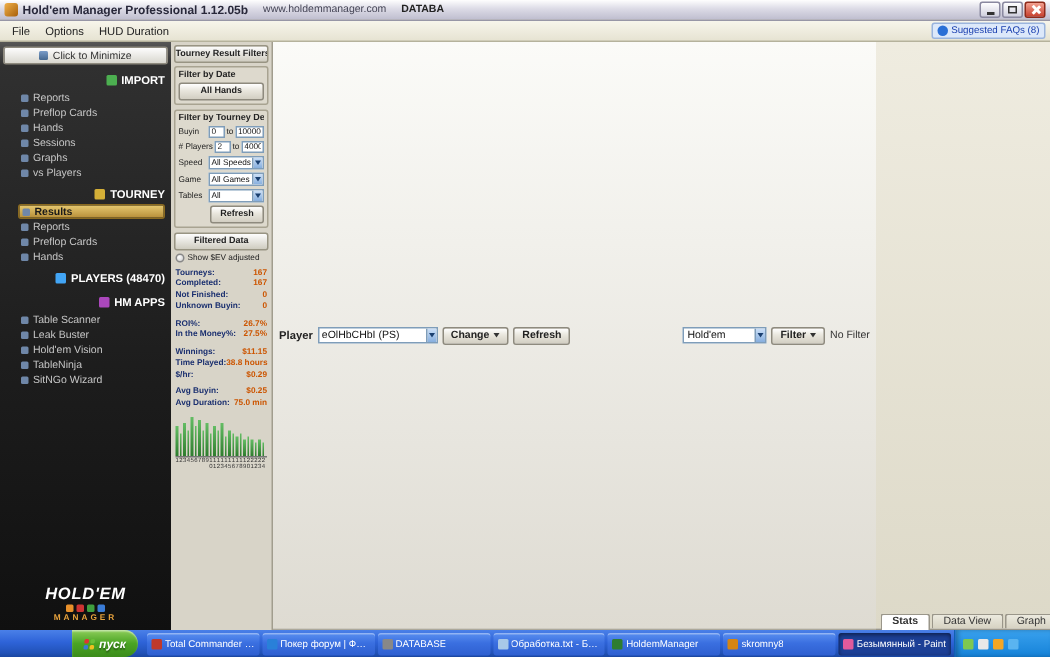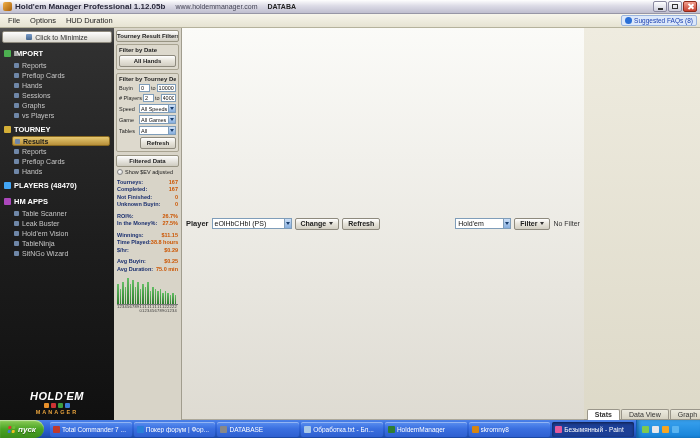--- a/index.html
+++ b/index.html
@@ -35,21 +35,21 @@
 
   
   .content{flex:1;display:flex;min-height:0;}
 
   
   .sidebar{flex:0 0 114px;background:linear-gradient(180deg,#565656 0,#303030 16px,#1d1d1d 55%,#101010);
     color:#ddd;position:relative;padding-top:2px;overflow:hidden;}
   .minimize-btn{margin:1px 2px 4px;height:12px;background:linear-gradient(#fdfdfd,#d9d7cf);border:1px solid #8e8a7e;
     border-radius:2px;display:flex;align-items:center;justify-content:center;gap:3px;font-size:7px;color:#333;}
   .min-ico{width:6px;height:6px;background:linear-gradient(#7a9cc8,#46688f);border-radius:1px;}
-  .sb-sec{display:flex;align-items:center;gap:3px;padding:2px 4px;font-size:7.5px;font-weight:bold;color:#fff;margin-top:3px;}
+  .sb-sec{display:flex;align-items:center;gap:3px;padding:2px 4px;font-size:7.5px;font-weight:bold;color:#fff;margin-top:3px;justify-content:flex-end;}
   .sb-ico{width:7px;height:7px;border-radius:1px;flex:0 0 7px;}
   .sb-item{display:flex;align-items:center;gap:3px;padding:1px 2px 1px 14px;font-size:7px;color:#c6c6c6;height:10px;}
   .sb-item.sel{background:linear-gradient(#e6c870,#b8903a);border:1px solid #8a6a20;border-radius:2px;
     color:#1a1a1a;font-weight:bold;margin:0 4px 0 12px;padding:0 2px;height:10px;}
   .sb-dot{width:5px;height:5px;background:#6f87a8;border-radius:1px;flex:0 0 5px;}
   .logo{position:absolute;bottom:5px;left:0;right:0;text-align:center;}
   .logo1{font-size:11px;font-weight:bold;font-style:italic;color:#fff;letter-spacing:.5px;}
   .logo-chips{display:flex;justify-content:center;gap:2px;margin:1px 0;}
   .logo-chips i{width:5px;height:5px;border-radius:1px;display:block;}
   .logo-chips i:nth-child(1){background:#e8902a;} .logo-chips i:nth-child(2){background:#cc3333;}
@@ -129,21 +129,21 @@
     display:flex;flex-direction:column;}
   .sb-btn{flex:0 0 9px;background:linear-gradient(#fdfdfd,#d8d5ca);border:1px solid #9a968a;
     display:flex;align-items:center;justify-content:center;}
   .tri-up{border-left:2px solid transparent;border-right:2px solid transparent;border-bottom:3px solid #444;}
   .tri-dn{border-left:2px solid transparent;border-right:2px solid transparent;border-top:3px solid #444;}
   .sb-track{flex:1;position:relative;}
   .sb-thumb{position:absolute;top:0;left:0;right:0;height:56px;background:linear-gradient(90deg,#fdfdfd,#d4d1c6);
     border:1px solid #9a968a;border-radius:1px;}
 
   
-  .taskbar{flex:0 0 18px;background:linear-gradient(#4a80e8,#2e63d8 45%,#2152b8 85%,#1a46a0);display:flex;align-items:stretch;}
+  .taskbar{flex:0 0 18px;background:linear-gradient(#4a80e8,#2e63d8 45%,#2152b8 85%,#1a46a0);display:flex;align-items:stretch;padding-left:48px;}
   .start-btn{flex:0 0 44px;background:linear-gradient(#8ece5a,#4aa424 50%,#3b8c1a);border-radius:0 9px 9px 0;
     display:flex;align-items:center;justify-content:center;gap:3px;box-shadow:inset 0 1px 1px rgba(255,255,255,.5);margin-right:4px;}
   .flag{display:grid;grid-template-columns:3px 3px;grid-template-rows:3px 3px;gap:1px;transform:skewX(-8deg);}
   .flag i{display:block;border-radius:1px;}
   .flag i:nth-child(1){background:#e03333;} .flag i:nth-child(2){background:#6abf3a;}
   .flag i:nth-child(3){background:#3a7bd5;} .flag i:nth-child(4){background:#f0c020;}
   .start-label{font-size:8px;font-weight:bold;font-style:italic;color:#fff;text-shadow:0 1px 1px rgba(0,0,0,.4);}
   .tb-items{flex:1;display:flex;gap:2px;padding:1.5px 2px;min-width:0;}
   .tb-item{flex:0 1 86px;display:flex;align-items:center;gap:2px;background:linear-gradient(#5a8ff0,#3a6fe0 45%,#2e5fd0);
     border-radius:2px;padding:0 3px;color:#fff;min-width:0;box-shadow:inset 0 1px 0 rgba(255,255,255,.35);}

